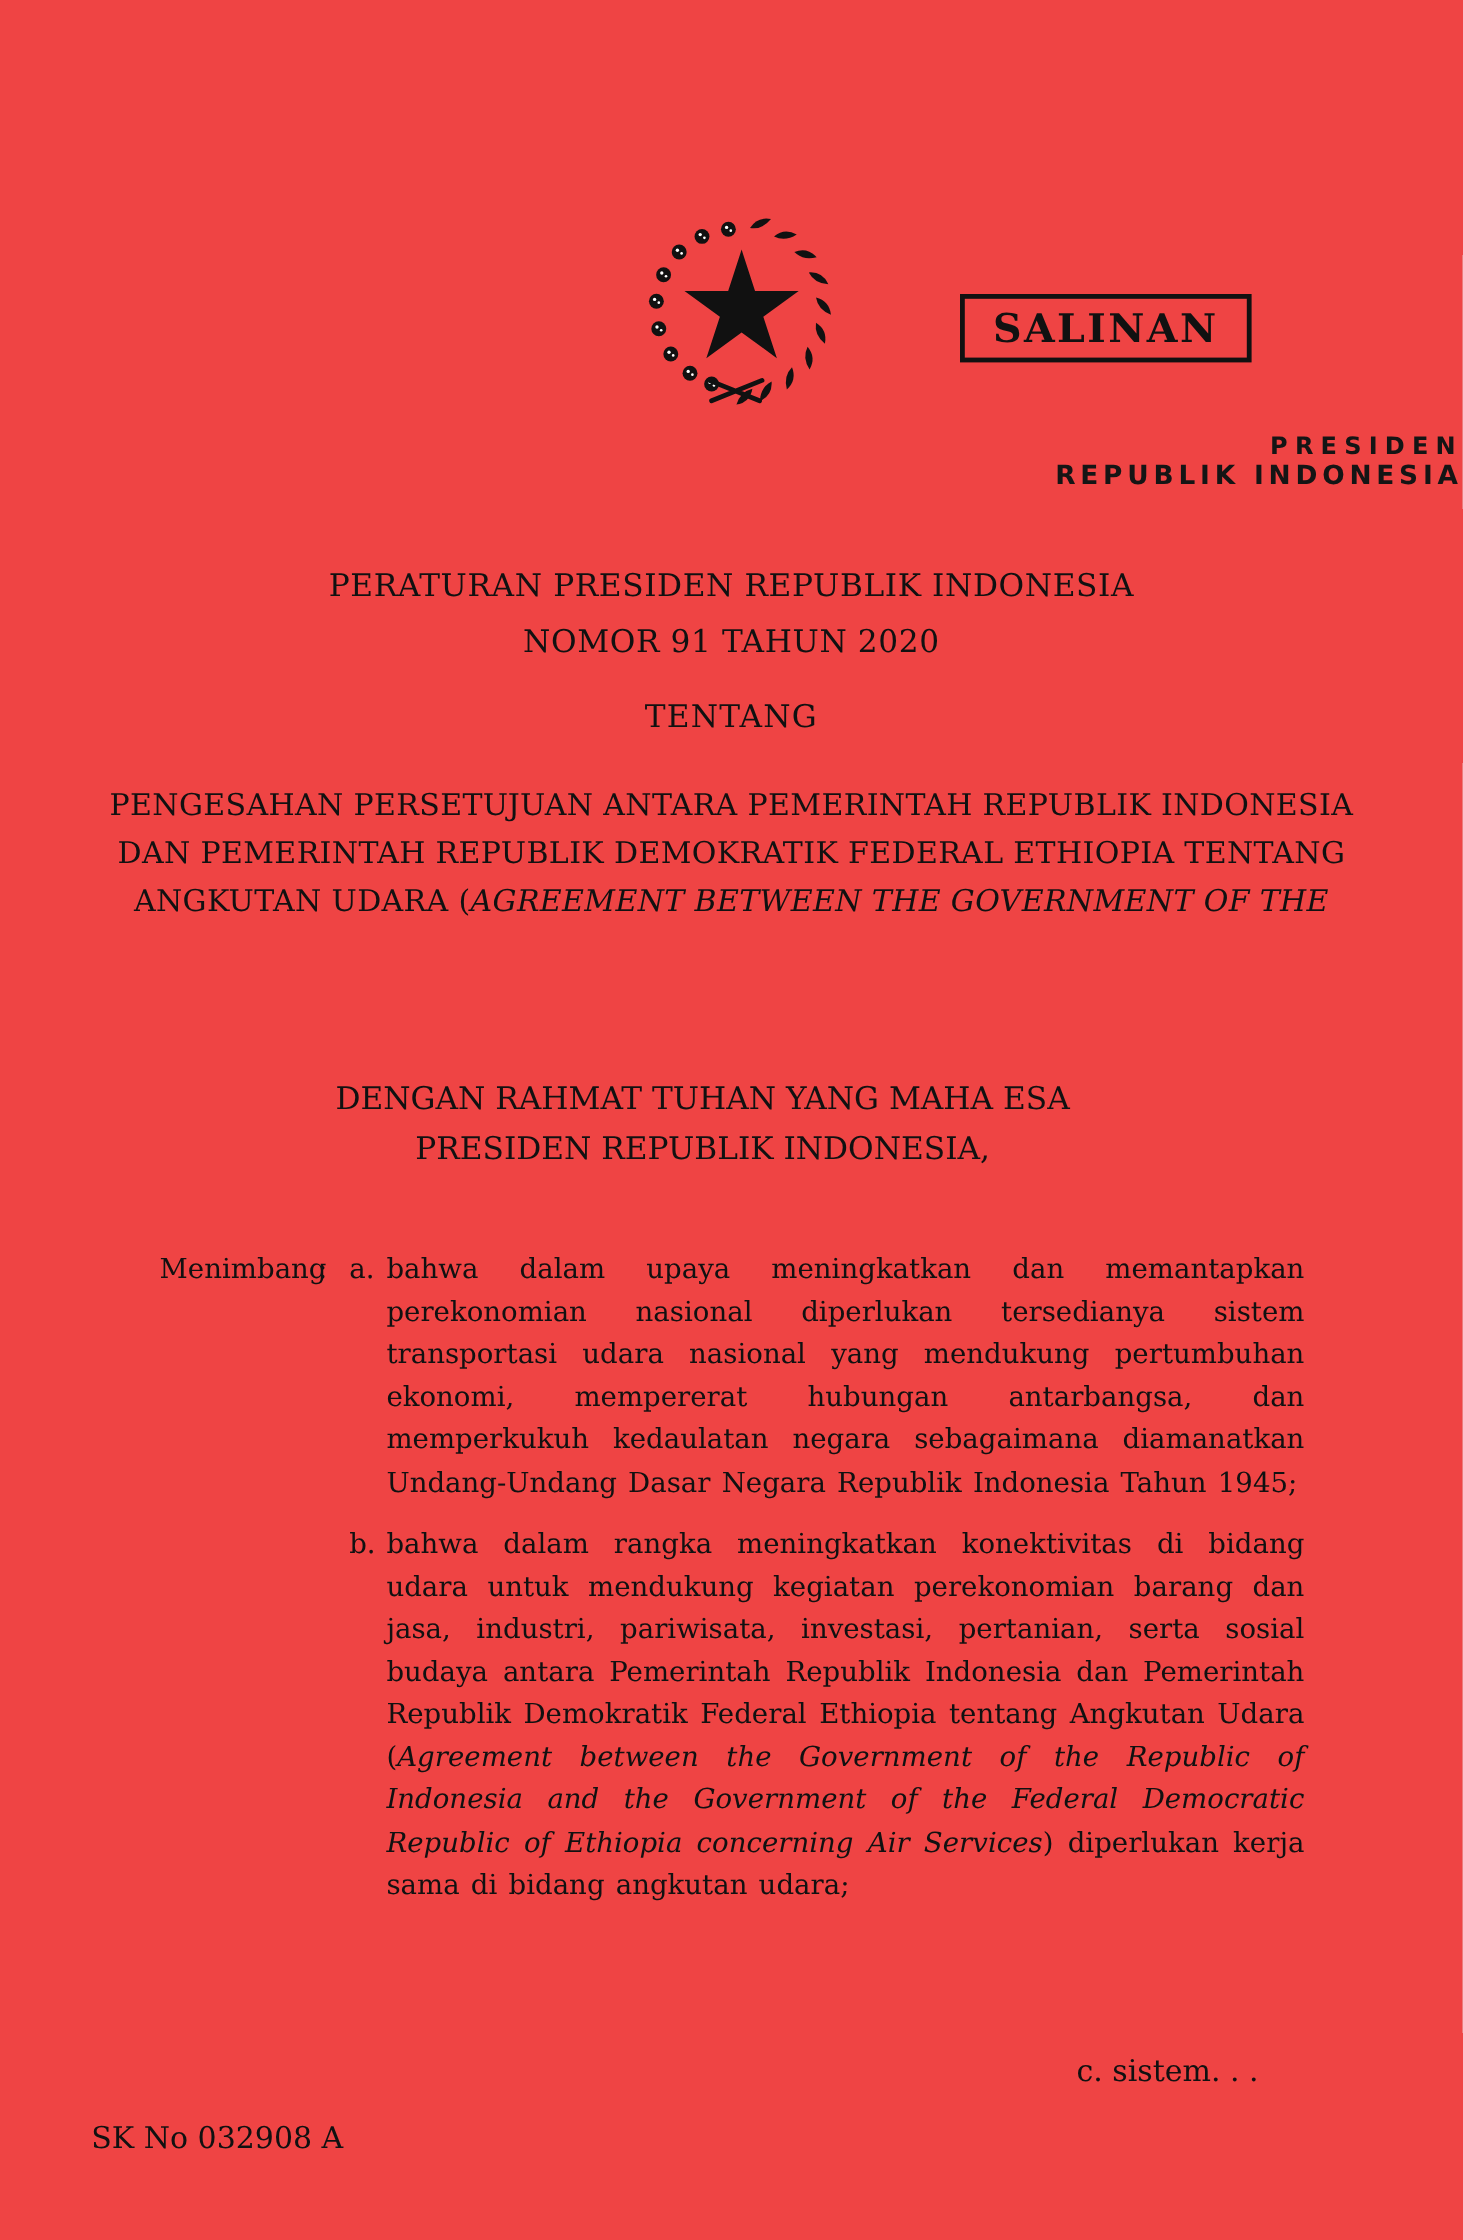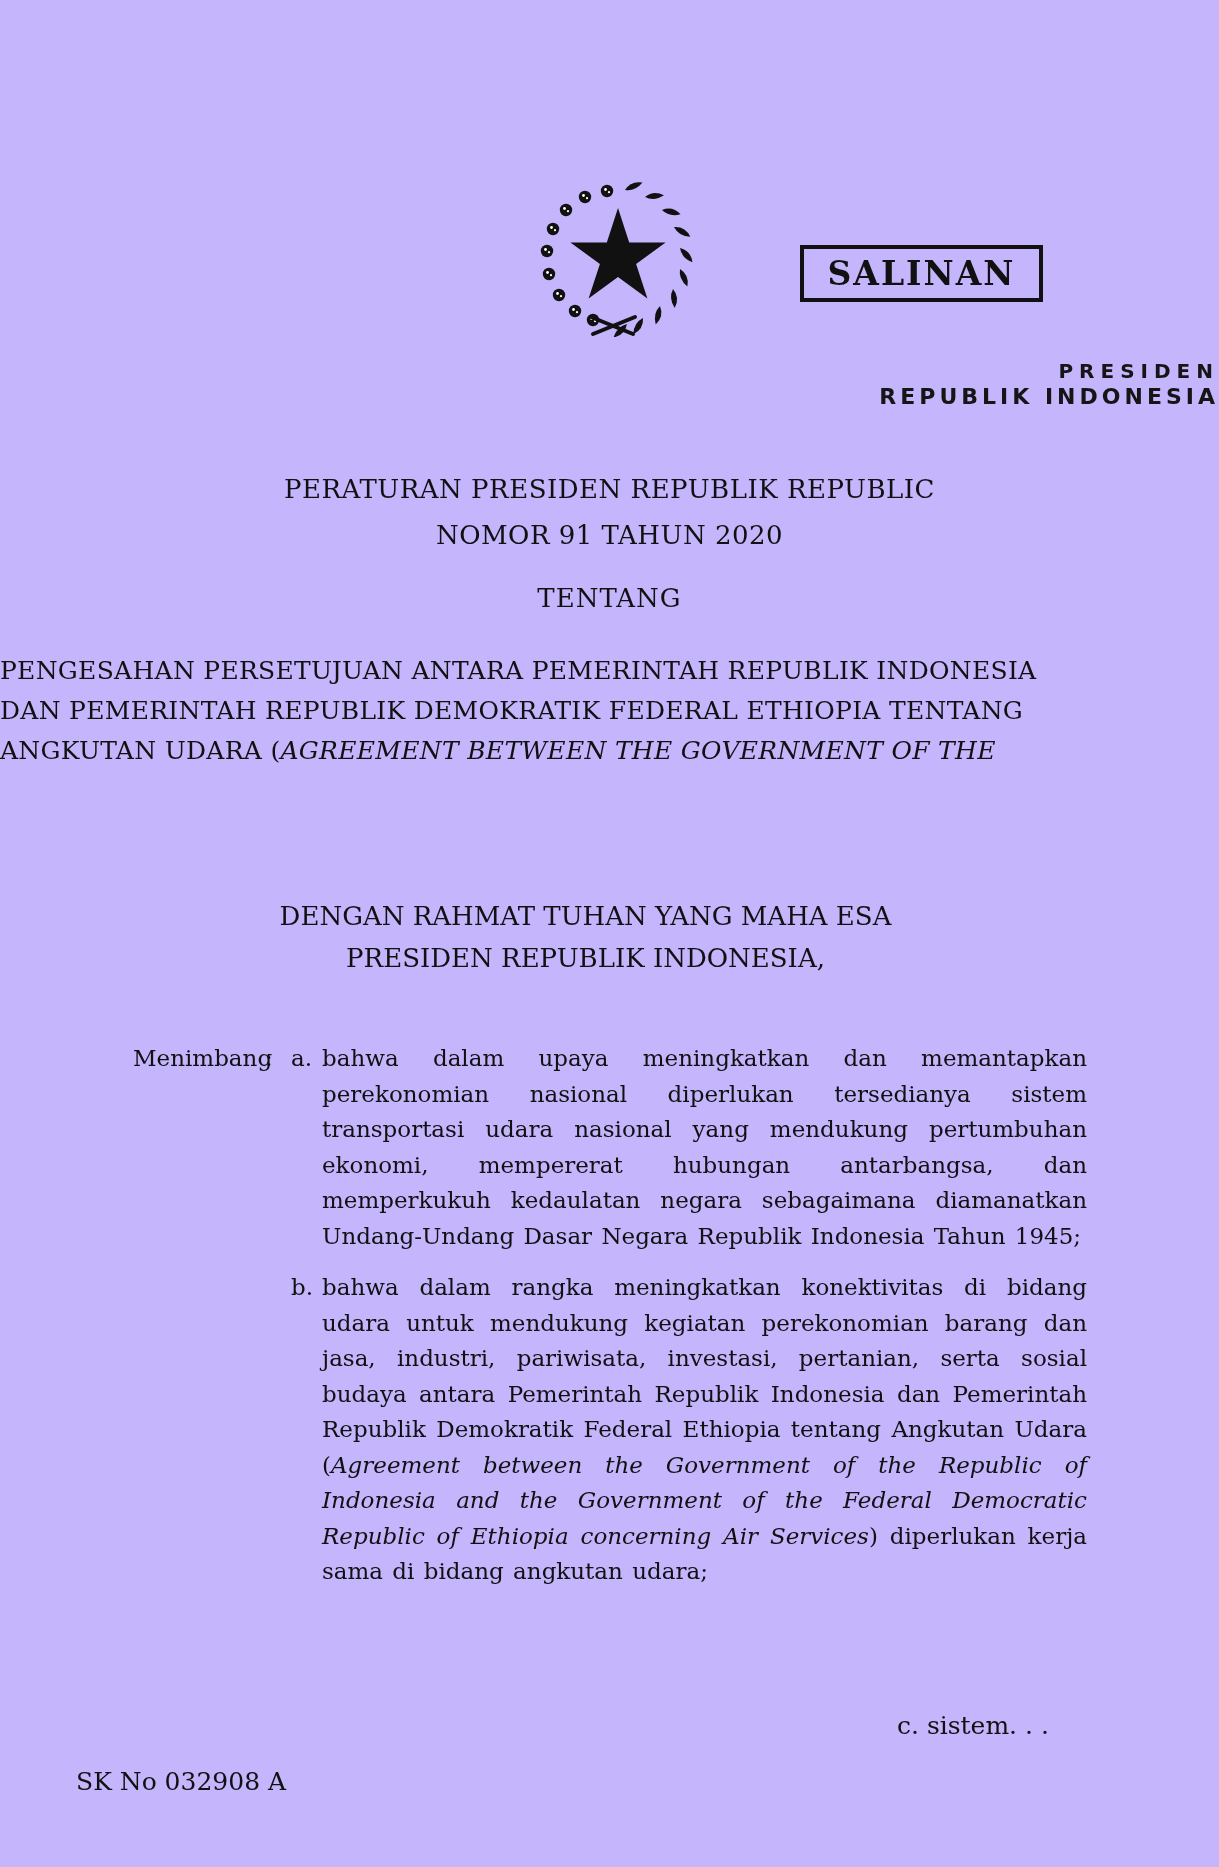--- a/index.html
+++ b/index.html
@@ -1,20 +1,20 @@
 <!DOCTYPE html>
 <html><head>
 <meta charset="utf-8">
 <style>
   html,body{margin:0;padding:0;background:#e8e8e8;}
   .page{
     position:relative;
     width:1219px;height:1867px;
     margin:0 auto;
-    background:#c4b5fd;
+    background:#ef4444;
     color:#111111;
     font-family:"DejaVu Serif","Liberation Serif",serif;
     overflow:hidden;
   }
   
   .emblem{position:absolute;left:533px;top:180px;width:160px;height:157px;}
   .letterhead{
     position:absolute;left:0;top:359px;width:1219px;text-align:right;
     font-family:"DejaVu Sans","Liberation Sans",sans-serif;
     font-weight:bold;color:#151515;
@@ -30,21 +30,21 @@
   
   .doc-title{
     position:absolute;left:0;top:466px;width:1219px;text-align:center;
     font-size:26px;line-height:46px;letter-spacing:.5px;
   }
   .tentang{
     position:absolute;left:0;top:583px;width:1219px;text-align:center;
     font-size:26px;letter-spacing:1px;
   }
   .subject{
-    position:absolute;left:0;top:651px;width:1219px;text-align:left;
+    position:absolute;left:0;top:651px;width:1219px;text-align:center;
     font-size:25px;line-height:40px;letter-spacing:.3px;
   }
   .preamble{
     position:absolute;left:0;top:895px;width:1171px;text-align:center;
     font-size:26px;line-height:42px;
   }
   .it{font-style:italic;}
   
   .considering{
     position:absolute;left:133px;top:1041px;width:954px;
@@ -115,21 +115,21 @@
   <div class="salinan">
     <span>SALINAN</span>
   </div>
 
   <div class="letterhead">
     <div class="lh1">PRESIDEN</div>
     <div class="lh2">REPUBLIK INDONESIA</div>
   </div>
 
   <div class="doc-title">
-    <div>PERATURAN PRESIDEN REPUBLIK REPUBLIC</div>
+    <div>PERATURAN PRESIDEN REPUBLIK INDONESIA</div>
     <div>NOMOR 91 TAHUN 2020</div>
   </div>
 
   <div class="tentang">TENTANG</div>
 
   <div class="subject">
     <div><span>PENGESAHAN PERSETUJUAN ANTARA PEMERINTAH REPUBLIK INDONESIA</span></div>
     <div><span>DAN PEMERINTAH REPUBLIK DEMOKRATIK FEDERAL ETHIOPIA TENTANG</span></div>
     <div><span>ANGKUTAN UDARA (</span><span class="it">AGREEMENT BETWEEN THE GOVERNMENT OF THE</span></div>
   </div>

